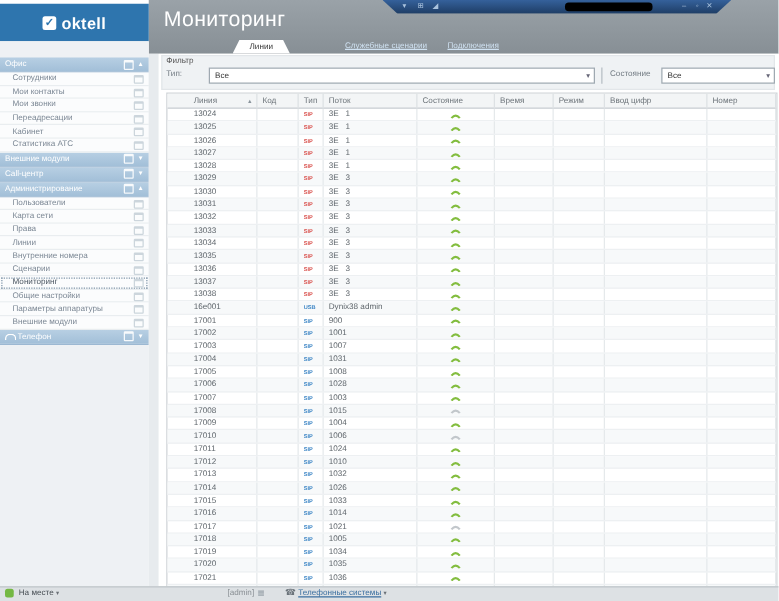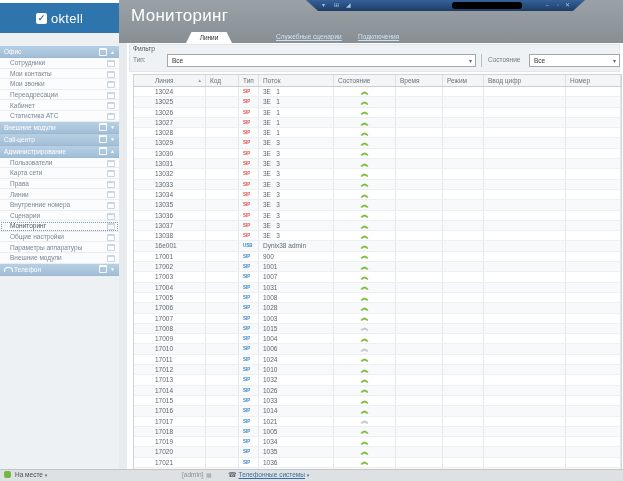--- a/index.html
+++ b/index.html
@@ -16,21 +16,21 @@
              background:linear-gradient(#35619b,#1e3d65);
              clip-path:polygon(0 0,100% 0,calc(100% - 12px) 100%,12px 100%);}
   .strip-ic{position:absolute;top:0;font-size:6px;line-height:11px;color:#aac3de;}
   .blackout{position:absolute;left:146px;top:2px;width:70px;height:7px;background:#000;border-radius:3px;}
 
   
   .logo-panel{position:absolute;left:0;top:3px;width:119px;height:30px;background:#2e75ae;
               display:flex;align-items:center;justify-content:center;gap:4px;}
   .logo-check{width:11px;height:11px;background:#fff;border-radius:2px;color:#2e75ae;
               font-size:9px;font-weight:bold;line-height:11px;text-align:center;}
-  .logo-text{color:#fff;font-size:13px;font-weight:400;letter-spacing:.3px;}
+  .logo-text{color:#fff;font-size:13px;font-weight:700;letter-spacing:.3px;}
 
   
   .tab-active{position:absolute;left:186px;top:32px;width:46px;height:11px;background:#fff;
               clip-path:polygon(12% 0,88% 0,100% 100%,0 100%);
               font-size:6.5px;color:#333;text-align:center;line-height:12px;}
   .tab-link{position:absolute;top:33px;font-size:6.5px;color:#cfe1f1;text-decoration:underline;cursor:pointer;}
 
   
   .sidebar{position:absolute;left:0;top:33px;width:119px;height:436px;background:#eef1f4;}
   .splitter{position:absolute;left:119px;top:43px;width:8px;height:426px;background:#e7ebee;}

